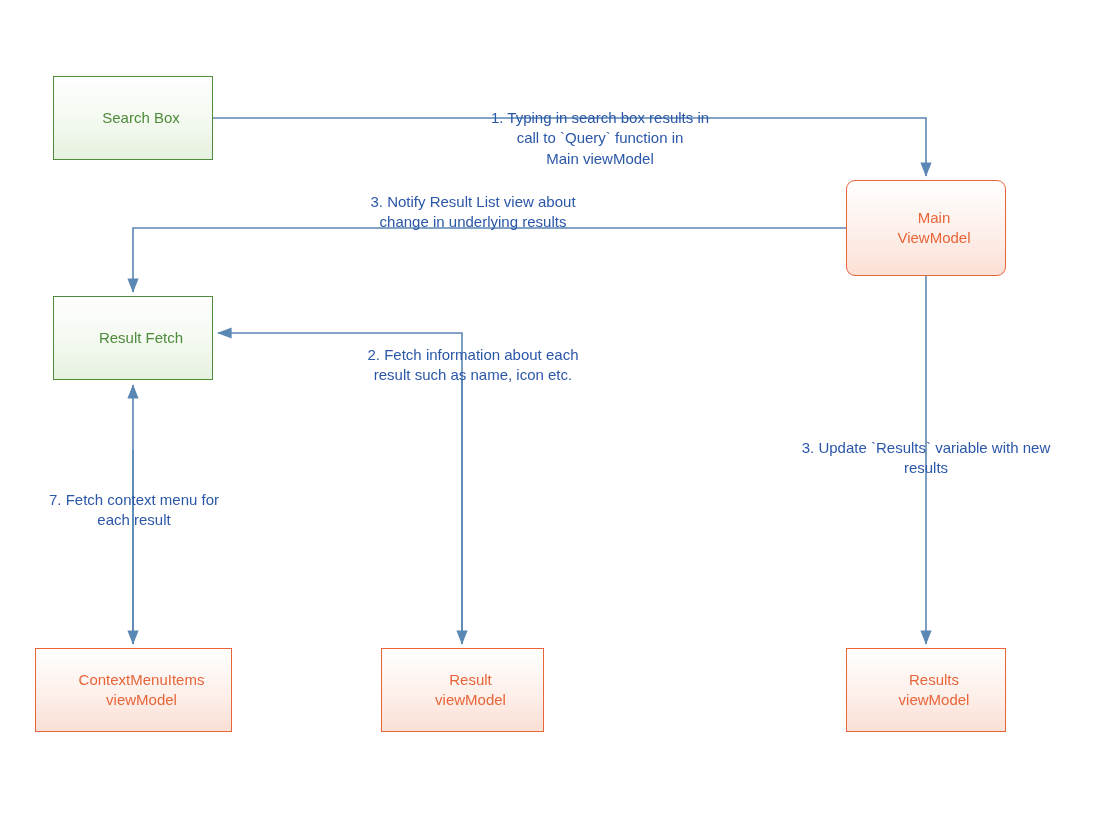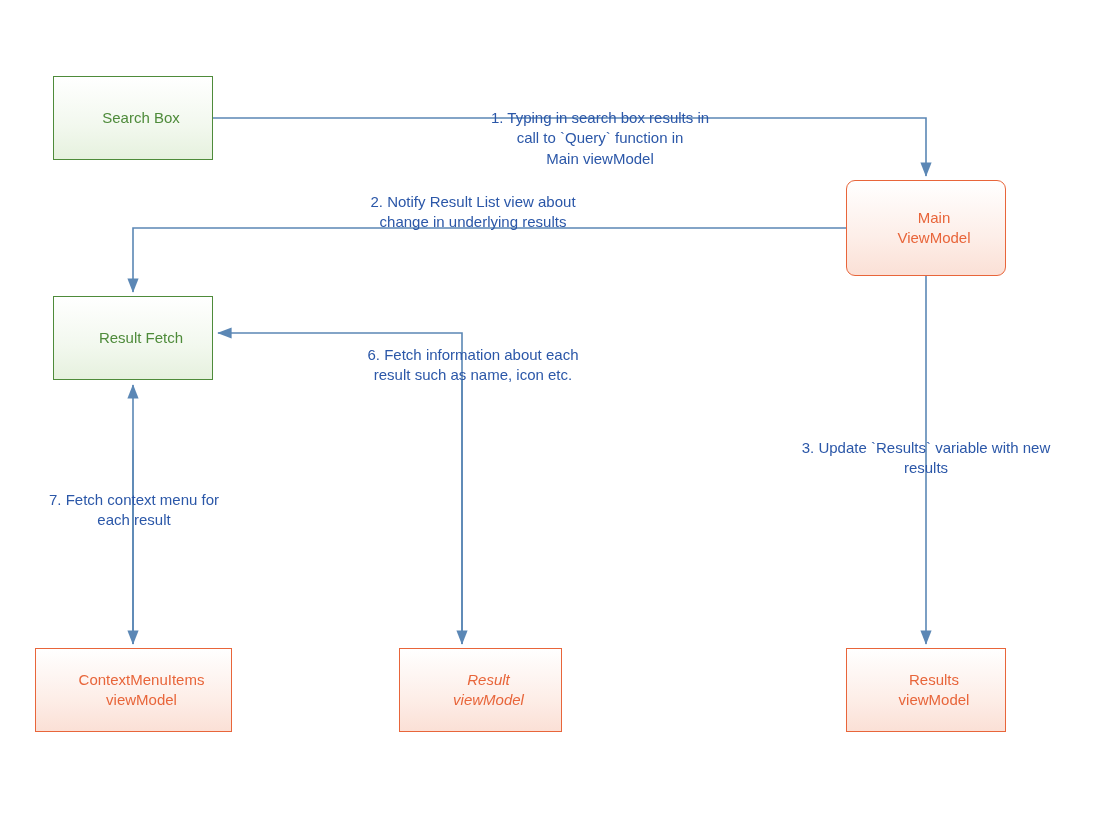--- a/index.html
+++ b/index.html
@@ -95,38 +95,38 @@
 
   <div class="node green" style="left:53px; top:296px; width:160px; height:84px;">
     <span>Result Fetch</span>
   </div>
 
   <div class="node orange" style="left:35px; top:648px; width:197px; height:84px;">
     <span>ContextMenuItems
 viewModel</span>
   </div>
 
-  <div class="node orange" style="left:399px; top:648px; width:163px; height:84px;font-style:italic;">
+  <div class="node orange" style="left:381px; top:648px; width:163px; height:84px;">
     <span>Result
 viewModel</span>
   </div>
 
   <div class="node orange" style="left:846px; top:648px; width:160px; height:84px;">
     <span>Results
 viewModel</span>
   </div>
 
   <div class="edge-label" style="left:447px; top:68px; width:306px;margin-top:40px;">1. Typing in search box results in
 call to `Query` function in
 Main viewModel</div>
 
-  <div class="edge-label" style="left:320px; top:192px; width:306px;">2. Notify Result List view about
+  <div class="edge-label" style="left:320px; top:192px; width:306px;">3. Notify Result List view about
 change in underlying results</div>
 
-  <div class="edge-label" style="left:320px; top:345px; width:306px;">6. Fetch information about each
+  <div class="edge-label" style="left:320px; top:345px; width:306px;">2. Fetch information about each
 result such as name, icon etc.</div>
 
   <div class="edge-label" style="left:754px; top:438px; width:344px;">3. Update `Results` variable with new
 results</div>
 
   <div class="edge-label" style="left:10px; top:490px; width:248px;">7. Fetch context menu for
 each result</div>
 
 </div>
 

